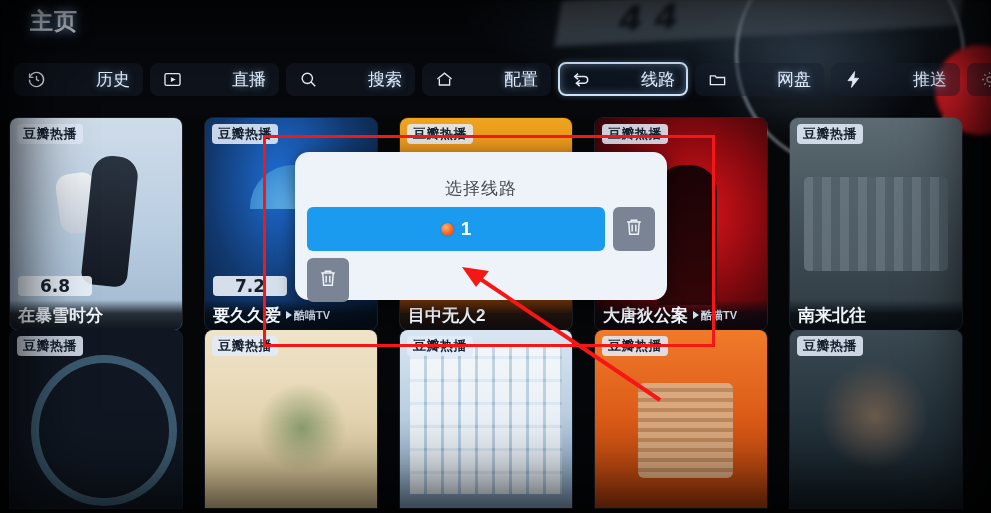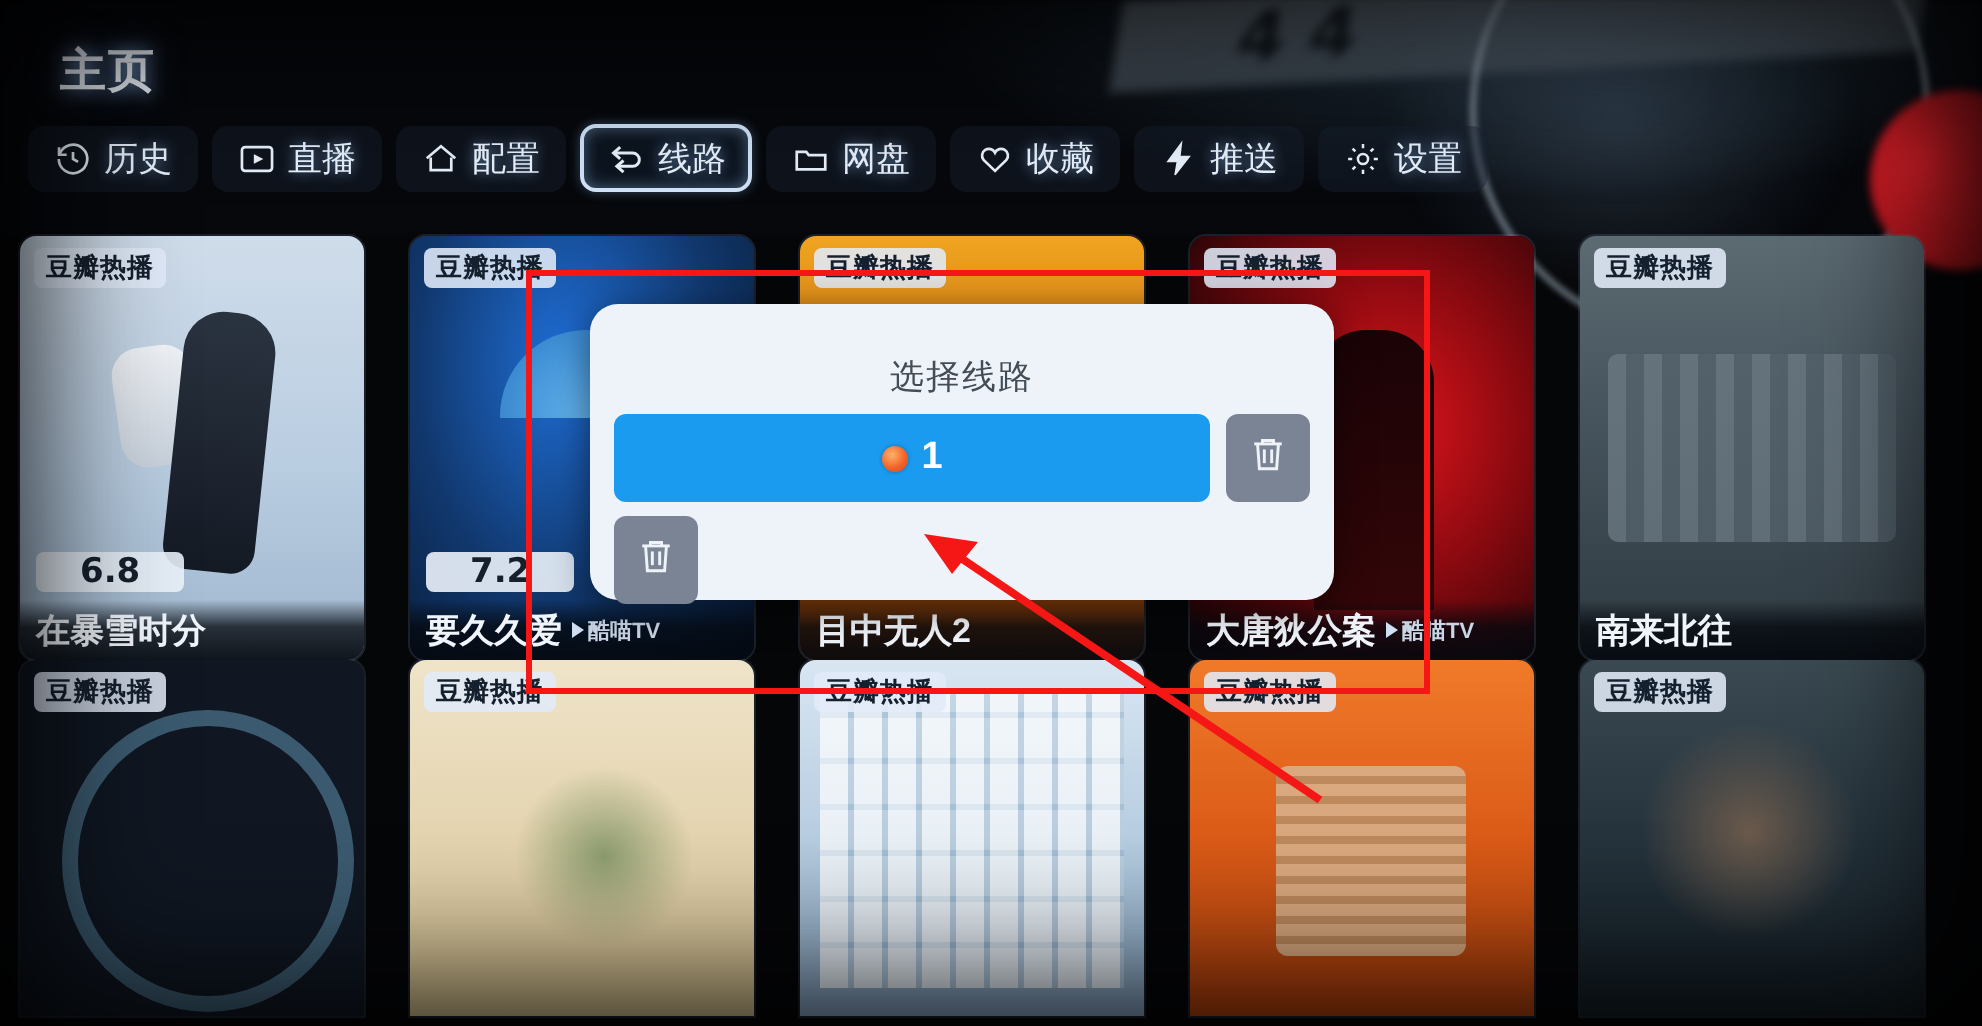--- a/index.html
+++ b/index.html
@@ -43,21 +43,21 @@
     border-radius:50%; filter:blur(2px);
   }
   .bg-glow {
     position:absolute; left:690px; top:-30px; width:240px; height:180px;
     background:radial-gradient(ellipse at center,rgba(140,175,210,.22),rgba(0,0,0,0) 70%);
     filter:blur(6px);
   }
 
   
   .page-title {
-    position:absolute; left:30px; top:20px;
+    position:absolute; left:30px; top:6px;
     color:#eef4fb; font-size:23px; font-weight:bold;
     letter-spacing:1px;
     text-shadow:0 0 9px rgba(150,190,240,.85),0 0 18px rgba(90,140,220,.5);
   }
 
   .navbar {
     position:absolute; left:14px; top:62px;
     display:flex; align-items:center; gap:0px;
   }
   .nav-item {
@@ -68,21 +68,21 @@
     margin-right:7px;
     text-shadow:0 0 7px rgba(140,185,240,.7);
   }
   .nav-item.selected {
     border:2px solid #cfe2f7;
     background:rgba(16,26,40,.7);
     padding:5px 11px;
     box-shadow:0 0 8px rgba(160,200,245,.45) inset,0 0 6px rgba(140,190,240,.35);
   }
   .nav-item svg { display:block; }
-  .nav-label { line-height:1; }
+  .nav-label { line-height:1;margin-left:44px; }
 
   
   .grid {
     position:absolute; left:10px; top:118px;
     width:975px;
     display:grid;
     grid-template-columns:repeat(5,186px);
     gap:0 9px;
   }
   .card {
@@ -250,20 +250,29 @@
     <div class="nav-item">
       <span>
         <svg width="19" height="19" viewBox="0 0 24 24" fill="none" stroke="#e7f0fb" stroke-width="1.7">
           <rect x="2.5" y="4.5" width="19" height="15" rx="2"></rect>
           <polygon points="10,9 16,12 10,15" fill="#e7f0fb" stroke="none"></polygon>
         </svg>
       </span>
       <span class="nav-label">直播</span>
     </div>
 
+    <div class="nav-item">
+      <span>
+        <svg width="19" height="19" viewBox="0 0 24 24" fill="none" stroke="#e7f0fb" stroke-width="1.8">
+          <circle cx="10.5" cy="10.5" r="6.5"></circle>
+            <line x1="15.3" y1="15.3" x2="20.5" y2="20.5"></line>
+        </svg>
+      </span>
+      <span class="nav-label">搜索</span>
+    </div>
 
     <div class="nav-item">
       <span>
         <svg width="19" height="19" viewBox="0 0 24 24" fill="none" stroke="#e7f0fb" stroke-width="1.7">
           <polyline points="3,11.5 12,4 21,11.5"></polyline>
             <polyline points="5.5,11 5.5,19 18.5,19 18.5,11"></polyline>
         </svg>
       </span>
       <span class="nav-label">配置</span>
     </div>
@@ -281,28 +290,20 @@
 
     <div class="nav-item">
       <span>
         <svg width="19" height="19" viewBox="0 0 24 24" fill="none" stroke="#e7f0fb" stroke-width="1.7">
           <path d="M3 7.5h6l1.6 2H21v9H3z"></path>
         </svg>
       </span>
       <span class="nav-label">网盘</span>
     </div>
 
-    <div class="nav-item">
-      <span>
-        <svg width="19" height="19" viewBox="0 0 24 24" fill="none" stroke="#e7f0fb" stroke-width="1.7">
-          <path d="M12 19.5 4.8 12.6a4.3 4.3 0 1 1 7.2-4.6 4.3 4.3 0 1 1 7.2 4.6z"></path>
-        </svg>
-      </span>
-      <span class="nav-label">收藏</span>
-    </div>
 
     <div class="nav-item">
       <span>
         <svg width="19" height="19" viewBox="0 0 24 24" fill="#e7f0fb" stroke="#e7f0fb" stroke-width="1">
           <polygon points="13.5,2 5,13.5 11,13.5 9.5,22 18.5,10.5 12.5,10.5"></polygon>
         </svg>
       </span>
       <span class="nav-label">推送</span>
     </div>
 

